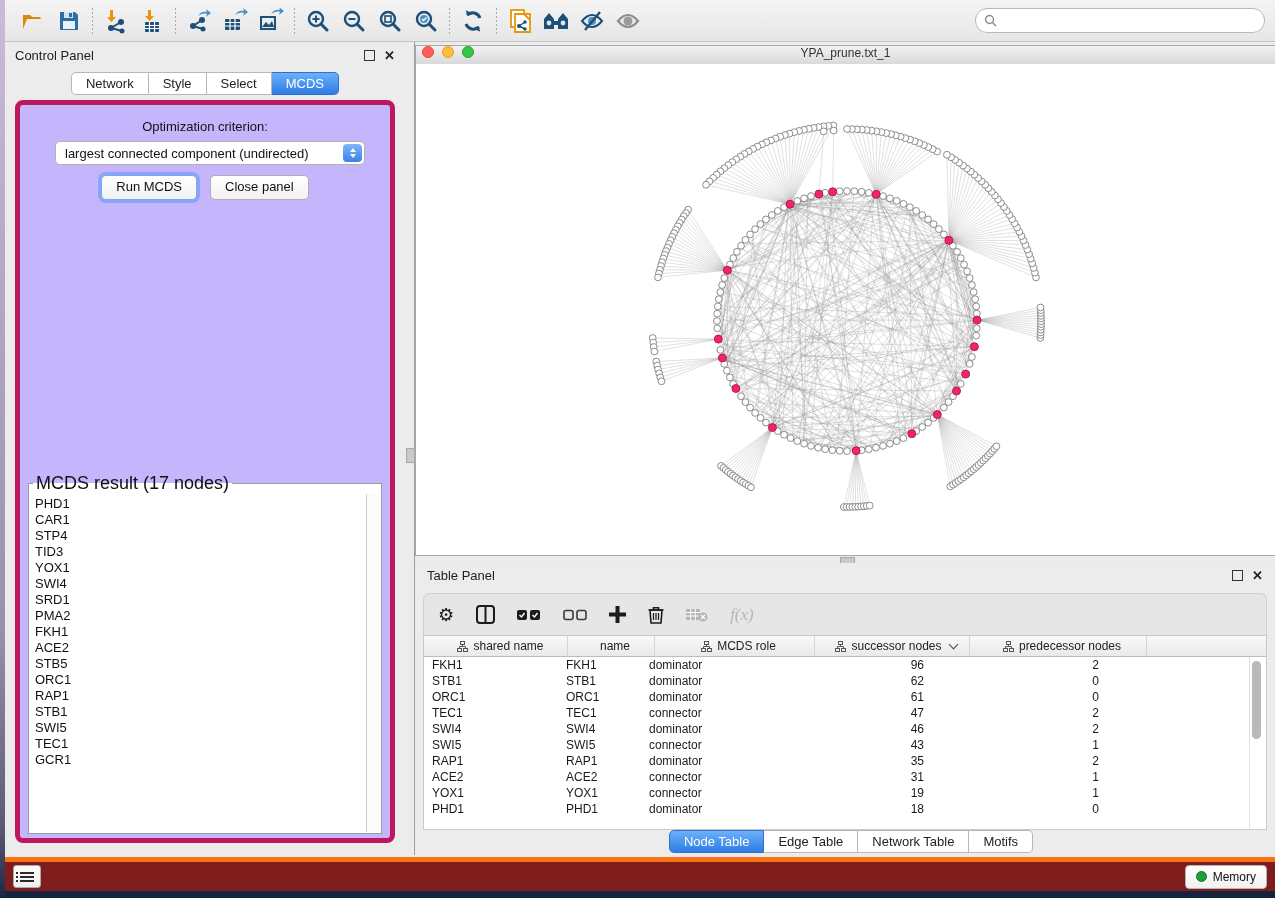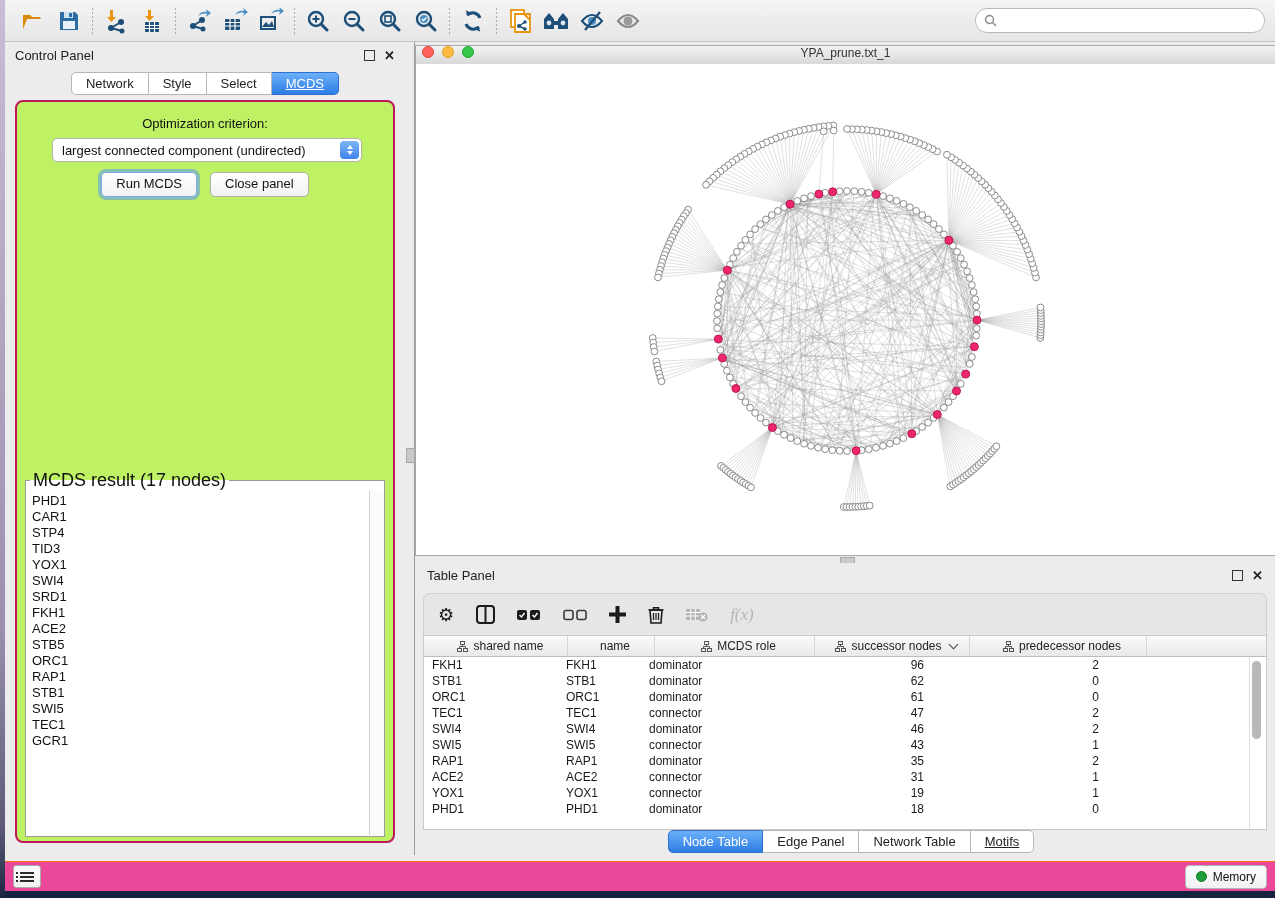--- a/index.html
+++ b/index.html
@@ -28,24 +28,24 @@
   .control-panel{position:absolute;left:0;top:42px;width:400px;bottom:36px;}
   .cp-header{height:26px;display:flex;align-items:center;padding:0 10px;font-size:13px;color:#222;}
   .panel-winbtns{margin-left:auto;display:flex;align-items:center;gap:9px;}
   .wb-float{width:9px;height:9px;border:1.5px solid #333;display:inline-block;}
   .wb-close{font-size:13px;font-weight:bold;color:#222;line-height:9px;}
   .cp-tabs{position:absolute;left:0;top:30px;width:100%;display:flex;justify-content:center;}
   .seg{display:flex;}
   .seg .tab{height:21px;line-height:21px;padding:0 14px;font-size:13px;color:#222;background:#fff;
     border:1px solid #b7b7b7;border-left-width:0;cursor:default;}
   .seg .tab:first-child{border-left-width:1px;border-radius:5px 0 0 5px;}
-  .seg .tab:last-child{border-radius:0 5px 5px 0;text-decoration:underline;}
+  .seg .tab:last-child{border-radius:0 5px 5px 0;}
   .seg .tab.active{background:linear-gradient(#6cb0f9,#2e7de5);color:#fff;border-color:#2e6fd0;}
   .cp-body{position:absolute;left:10px;right:10px;top:58px;bottom:12px;
-    background:#bef264;border:2px solid #be185d;border-radius:8px;}
+    background:#c4b5fd;border:5px solid #be185d;border-radius:8px;}
   .opt-label{position:absolute;top:14px;width:100%;text-align:center;font-size:13px;color:#111;}
   .criterion{position:absolute;top:36px;left:35px;width:310px;height:24px;background:#fff;
     border:1px solid #b3b3b3;border-radius:5px;display:flex;align-items:center;box-sizing:border-box;}
   .criterion .val{flex:1;font-size:13px;color:#111;padding-left:9px;white-space:nowrap;}
   .stepper{width:19px;height:18px;margin-right:2px;border-radius:4px;
     background:linear-gradient(#7db6f9,#3c82ea);display:flex;flex-direction:column;align-items:center;justify-content:center;gap:2px;}
   .tri-up{width:0;height:0;border-left:3.5px solid transparent;border-right:3.5px solid transparent;border-bottom:4px solid #fff;}
   .tri-dn{width:0;height:0;border-left:3.5px solid transparent;border-right:3.5px solid transparent;border-top:4px solid #fff;}
   .cp-buttons{position:absolute;top:70px;width:100%;display:flex;justify-content:center;gap:13px;}
   .btn{height:23px;line-height:22px;padding:0 14px;background:linear-gradient(#ffffff,#f2f2f2);
@@ -92,21 +92,21 @@
   .sort-chev{width:6px;height:6px;border-right:1.4px solid #444;border-bottom:1.4px solid #444;
     transform:rotate(45deg);margin-left:3px;margin-top:-3px;}
   .trow{display:flex;height:16px;align-items:center;}
   .td{font-size:12px;color:#1a1a1a;box-sizing:border-box;white-space:nowrap;overflow:hidden;}
   .td.num{text-align:right;}
   .tscroll{position:absolute;top:21px;bottom:1px;right:1px;width:15px;background:#fff;border-left:1px solid #e0e0e0;}
   .tscroll .thumb{position:absolute;left:2px;top:4px;width:9px;height:78px;background:#b9b9b9;border-radius:5px;}
   .tp-tabs{position:absolute;left:12px;right:0;bottom:5px;display:flex;justify-content:center;}
 
   
-  .status-bar{position:absolute;left:0;right:0;bottom:0;height:29px;background:#ec4899;border-top:1px solid #f97316;
+  .status-bar{position:absolute;left:0;right:0;bottom:0;height:29px;background:#7f1d1d;border-top:5px solid #f97316;
     display:flex;align-items:center;padding:0 8px;}
   .list-btn{width:26px;height:21px;background:linear-gradient(#fdfdfd,#f0f0f0);border:1px solid #ababab;border-radius:3px;
     display:flex;flex-direction:column;justify-content:center;align-items:center;gap:2px;}
   .list-btn .bar{width:14px;height:2px;background:#2a2a2a;position:relative;}
   .list-btn .bar::before{content:"";position:absolute;left:-4px;top:0;width:2px;height:2px;background:#2a2a2a;}
   .mem-btn{margin-left:auto;height:22px;display:flex;align-items:center;gap:6px;padding:0 10px;
     background:linear-gradient(#ffffff,#f1f1f1);border:1px solid #b5b5b5;border-radius:4px;font-size:12px;color:#111;}
   .mem-dot{width:11px;height:11px;border-radius:50%;background:#1f9d3a;border:1px solid #157a2a;box-sizing:border-box;}
 </style>
 </head>
@@ -294,20 +294,21 @@
       <fieldset class="mcds-fieldset">
         <legend>MCDS result (17 nodes)</legend>
         <div class="mcds-list" id="mcds-list">
             <div class="item">PHD1</div>
             <div class="item">CAR1</div>
             <div class="item">STP4</div>
             <div class="item">TID3</div>
             <div class="item">YOX1</div>
             <div class="item">SWI4</div>
             <div class="item">SRD1</div>
+            <div class="item">PMA2</div>
             <div class="item">FKH1</div>
             <div class="item">ACE2</div>
             <div class="item">STB5</div>
             <div class="item">ORC1</div>
             <div class="item">RAP1</div>
             <div class="item">STB1</div>
             <div class="item">SWI5</div>
             <div class="item">TEC1</div>
             <div class="item">GCR1</div>
           </div>
@@ -1314,21 +1315,21 @@
             <div class="td num" style="width: 169px; flex: 0 0 auto; padding-right: 8px;">0</div>
           </div>
         </div>
       <div class="tscroll">
           <div class="thumb"></div>
         </div>
     </div>
     <div class="tp-tabs">
       <div class="seg" id="tp-tab-seg">
           <span class="tab active">Node Table</span>
-          <span class="tab">Edge Panel</span>
+          <span class="tab">Edge Table</span>
           <span class="tab">Network Table</span>
           <span class="tab">Motifs</span>
         </div>
     </div>
   </div>
 
   <div class="status-bar">
     <span class="list-btn">
       <span class="bar"></span>
         <span class="bar"></span>

